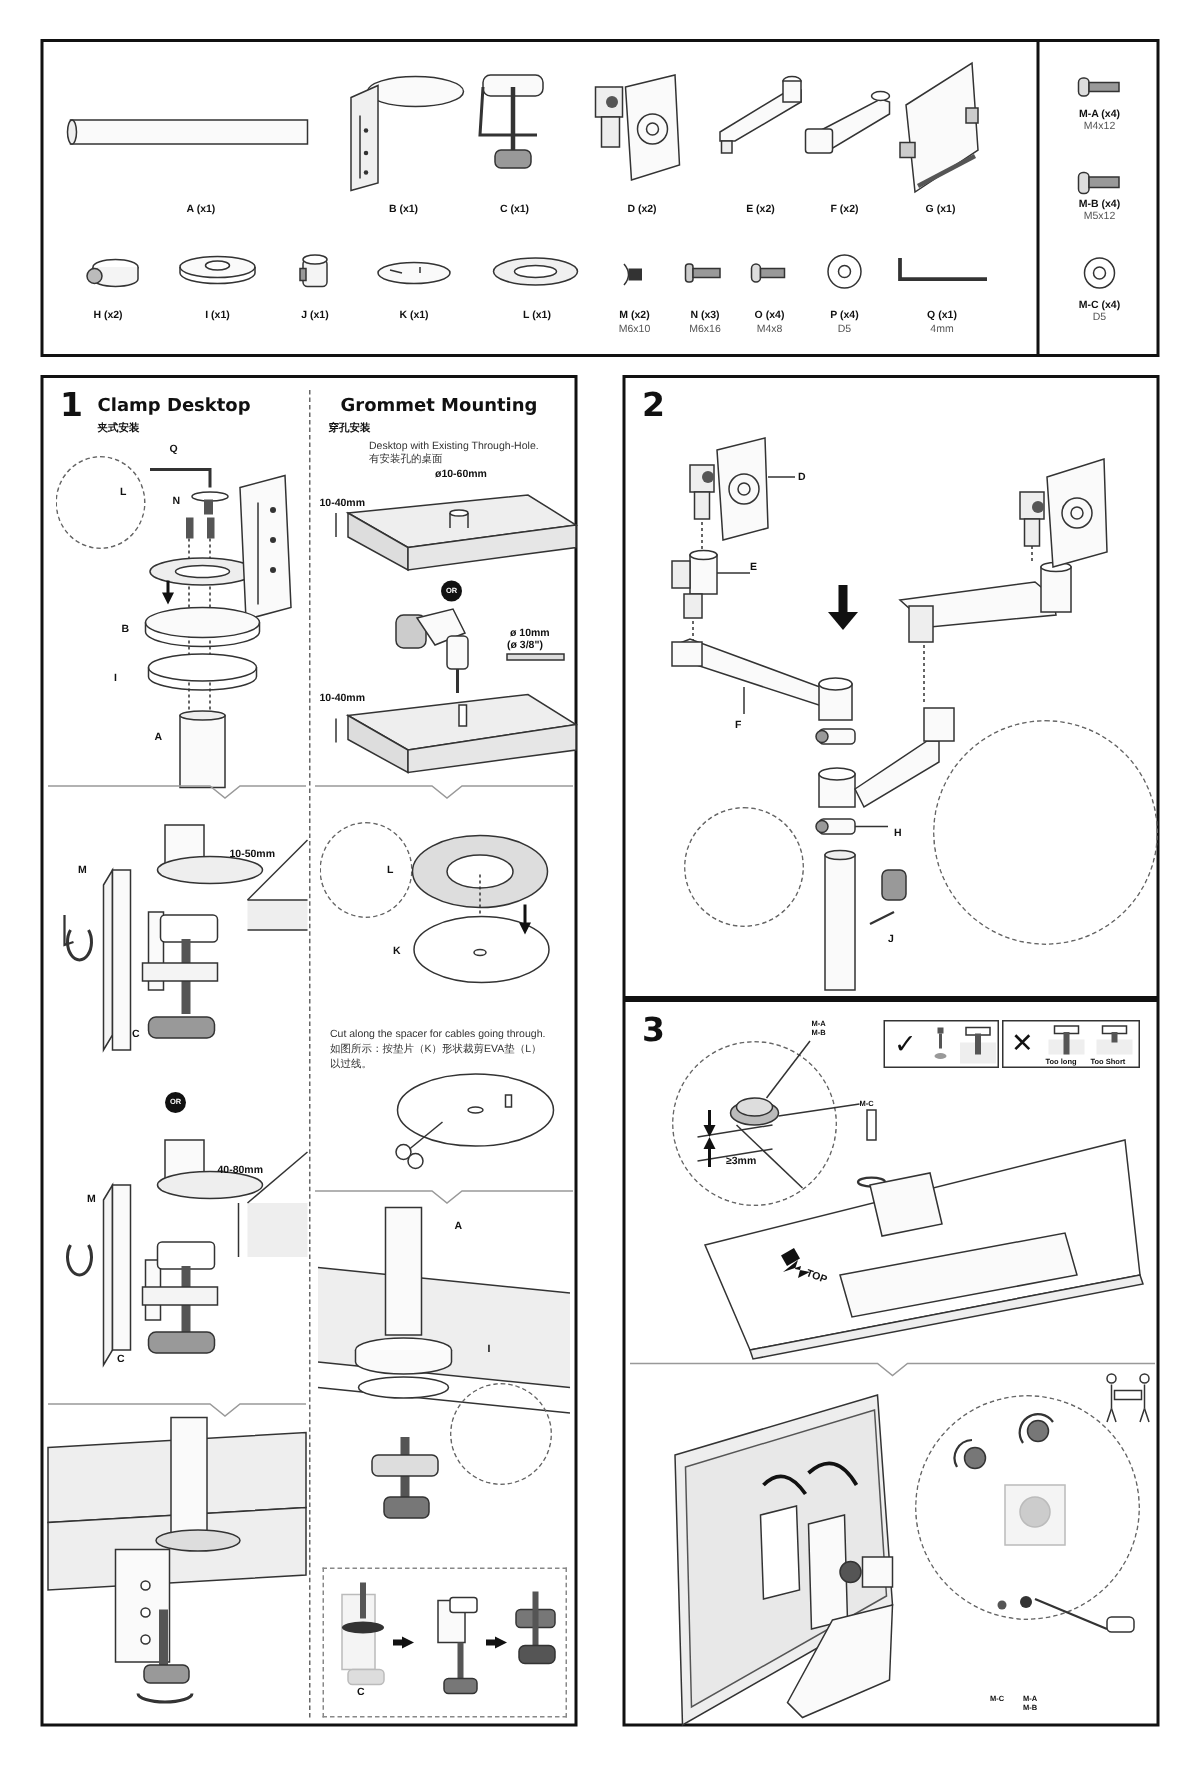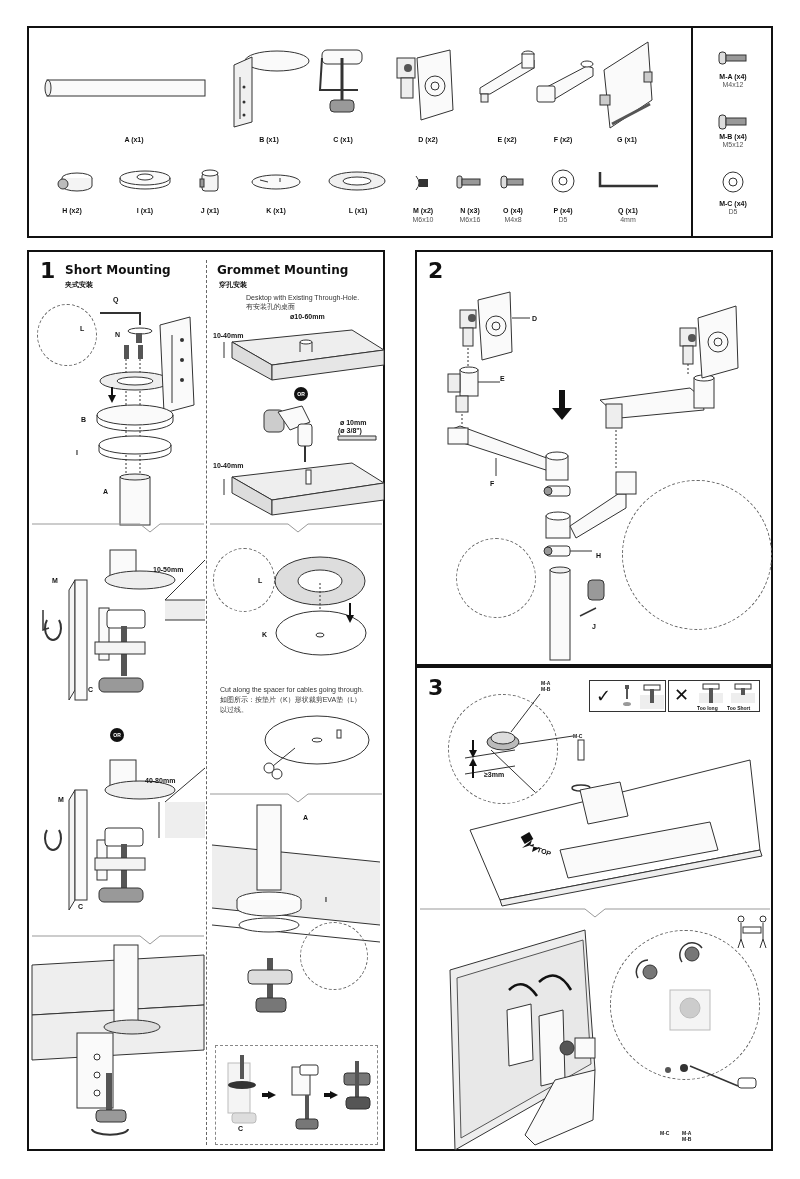--- a/index.html
+++ b/index.html
@@ -154,21 +154,21 @@
   <circle cx="12" cy="12" r="10" fill="#fff" stroke="#333"></circle>
     <circle cx="12" cy="12" r="4" fill="#fff" stroke="#333"></circle>
 </svg>
 <div class="plabel" style="left:733px;top:200px;">M-C (x4)</div>
 <div class="psub" style="left:733px;top:208px;">D5</div>
 
 <div class="box" style="left:27px;top:250px;width:358px;height:901px;"></div>
 <div class="dashv" style="left:206px;top:260px;height:885px;"></div>
 
 <div class="stepnum" style="left:40px;top:258px;">1</div>
-<div class="h1" style="left:65px;top:263px;">Short Mounting</div>
+<div class="h1" style="left:65px;top:263px;">Clamp Desktop</div>
 <div class="h1cn" style="left:65px;top:280px;">夹式安装</div>
 
 <div class="dashcircle" style="left:37px;top:304px;width:60px;height:62px;"></div>
 <svg style="left:60px;top:295px" width="140" height="230">
   <polyline points="40,18 80,18 80,30" fill="none" stroke="#333" stroke-width="2"></polyline>
   <ellipse cx="80" cy="36" rx="12" ry="3" fill="none" stroke="#333"></ellipse>
   <rect x="76" y="38" width="6" height="10" fill="#555"></rect>
   <rect x="64" y="50" width="5" height="14" fill="#555"></rect>
     <rect x="78" y="50" width="5" height="14" fill="#555"></rect>
   <line x1="66" y1="64" x2="66" y2="185" stroke="#333" stroke-dasharray="2,2"></line>
@@ -253,21 +253,21 @@
   <ellipse cx="100" cy="82" rx="28" ry="7" fill="#ddd" stroke="#333"></ellipse>
   <rect x="45" y="88" width="36" height="75" fill="#fafafa" stroke="#333"></rect>
   <circle cx="65" cy="112" r="3" fill="#fff" stroke="#333"></circle>
     <circle cx="65" cy="130" r="3" fill="#fff" stroke="#333"></circle>
     <circle cx="65" cy="148" r="3" fill="#fff" stroke="#333"></circle>
   <rect x="74" y="128" width="6" height="40" fill="#555"></rect>
   <rect x="64" y="165" width="30" height="12" rx="4" fill="#999" stroke="#333"></rect>
   <path d="M60,184 a16,5 0 1 0 36,0" fill="none" stroke="#333" stroke-width="2"></path>
 </svg>
 
-<div class="h1" style="left:217px;top:263px;">Grommet Mounting</div>
+<div class="h1" style="left:227px;top:263px;">Grommet Mounting</div>
 <div class="h1cn" style="left:219px;top:280px;">穿孔安装</div>
 <div class="note" style="left:246px;top:293px;">Desktop with Existing Through-Hole.</div>
 <div class="note" style="left:246px;top:302px;">有安装孔的桌面</div>
 <div class="dim" style="left:290px;top:313px;">ø10-60mm</div>
 <div class="dim" style="left:213px;top:332px;">10-40mm</div>
 <svg style="left:212px;top:320px" width="170" height="60">
   <polygon points="20,22 140,10 172,30 60,45" fill="#eee" stroke="#333"></polygon>
   <polygon points="20,22 60,45 60,60 20,38" fill="#ddd" stroke="#333"></polygon>
   <polygon points="60,45 172,30 172,45 60,60" fill="#e6e6e6" stroke="#333"></polygon>
   <ellipse cx="94" cy="22" rx="6" ry="2" fill="#fff" stroke="#333"></ellipse>

